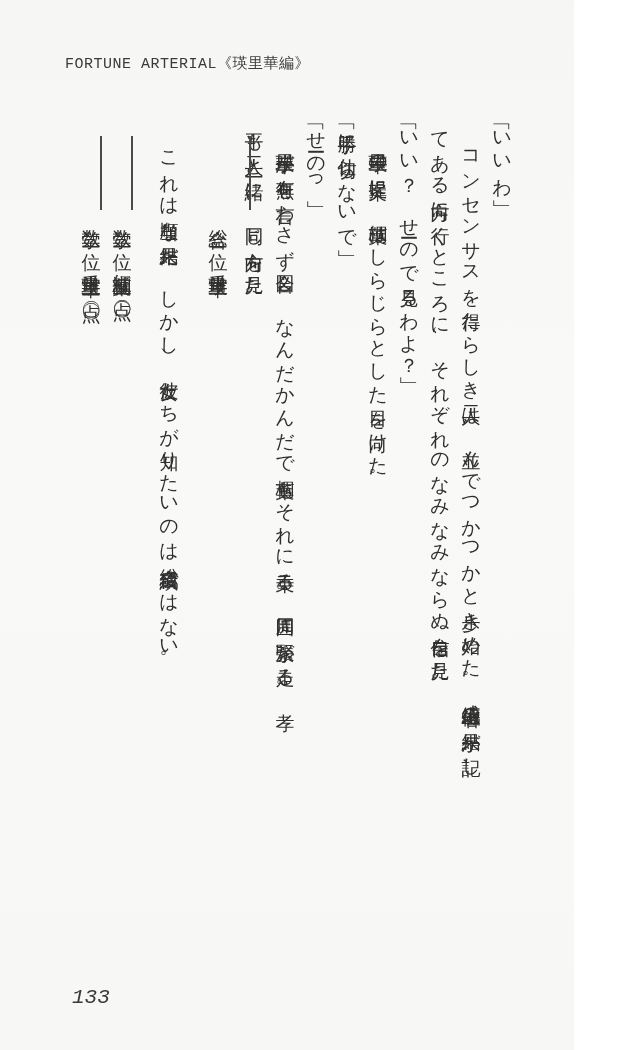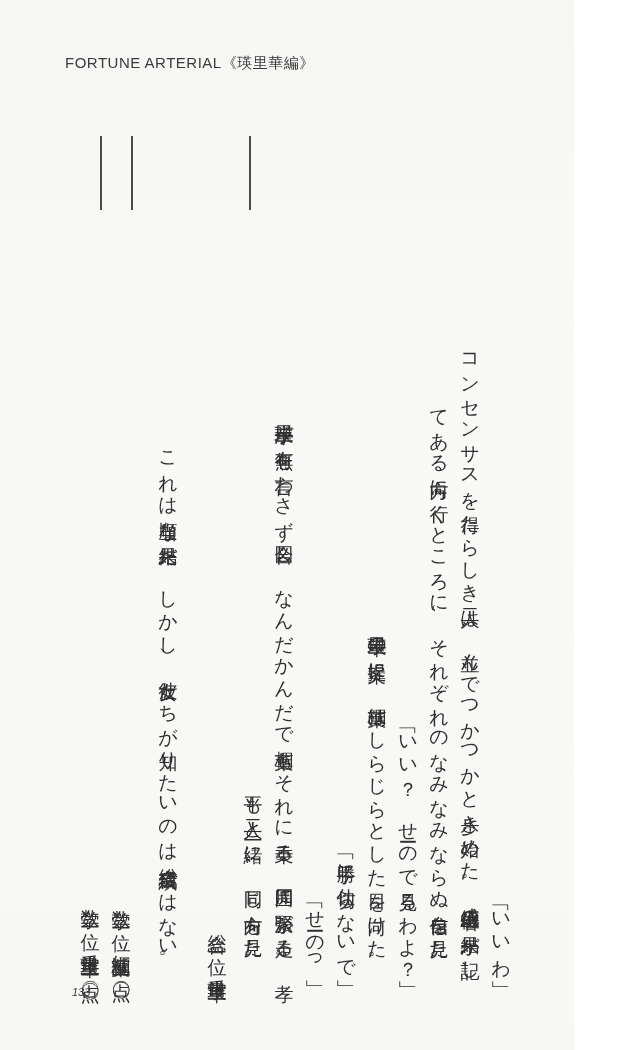--- a/index.html
+++ b/index.html
@@ -1,23 +1,22 @@
 <!DOCTYPE html>
 <html><head>
 <meta charset="utf-8">
 <style>
   html, body { margin: 0; padding: 0; }
   .page {
     position: relative;
     width: 574px;
     height: 1050px;
     background: linear-gradient(180deg, #f6f6f4 0%, #f9f9f7 40%, #f7f7f5 100%);
-    font-family: Liberation Sans, sans-serif;
+    font-family: Liberation Mono, monospace;
     overflow: hidden;
-    text-align: right;
   }
   .running-header {
     position: absolute;
     left: 65px;
     top: 54px;
     font-size: 15px;
     letter-spacing: 0.5px;
     color: #3b3b3b;
     white-space: nowrap;
   }
@@ -49,21 +48,21 @@
     height: 74px;
     background: #4a4a4a;
   }
   .dash-rule.d1 { left: 249px; }
   .dash-rule.d2 { left: 131px; }
   .dash-rule.d3 { left: 100px; }
   .page-number {
     position: absolute;
     left: 72px;
     top: 986px;
-    font-size: 11px;
+    font-size: 21px;
     font-style: italic;
     color: #3a3a3a;
   }
 </style>
 </head>
 <body>
 
 <div class="page">
 
   <div class="running-header">FORTUNE ARTERIAL《瑛里華編》</div>

